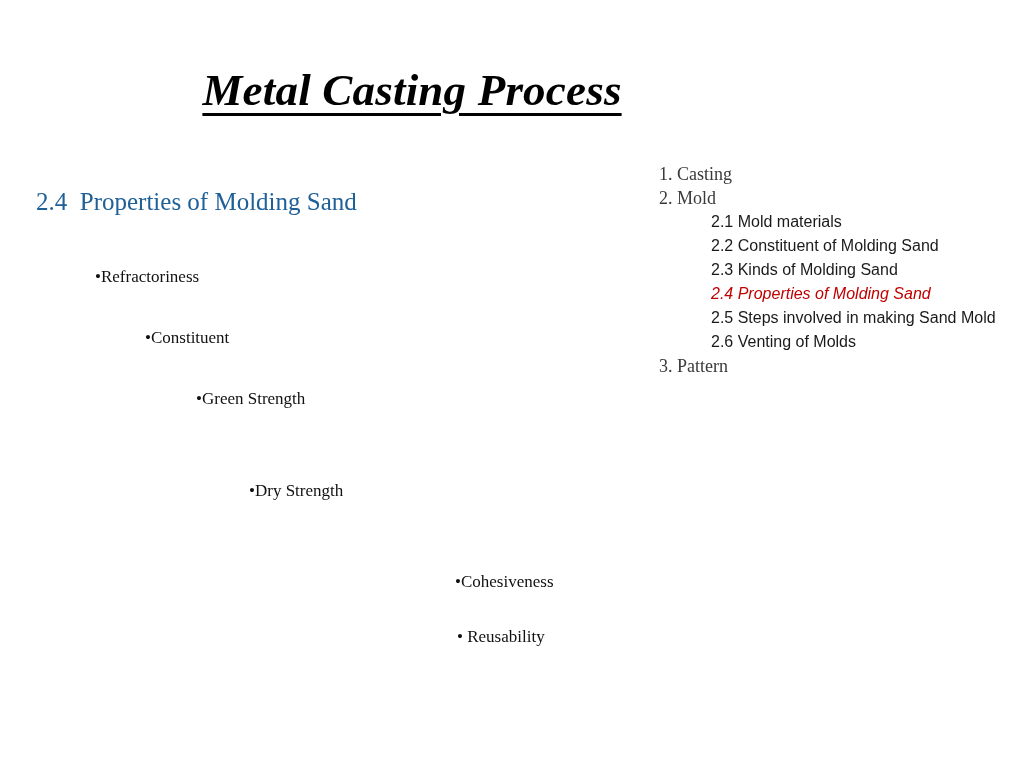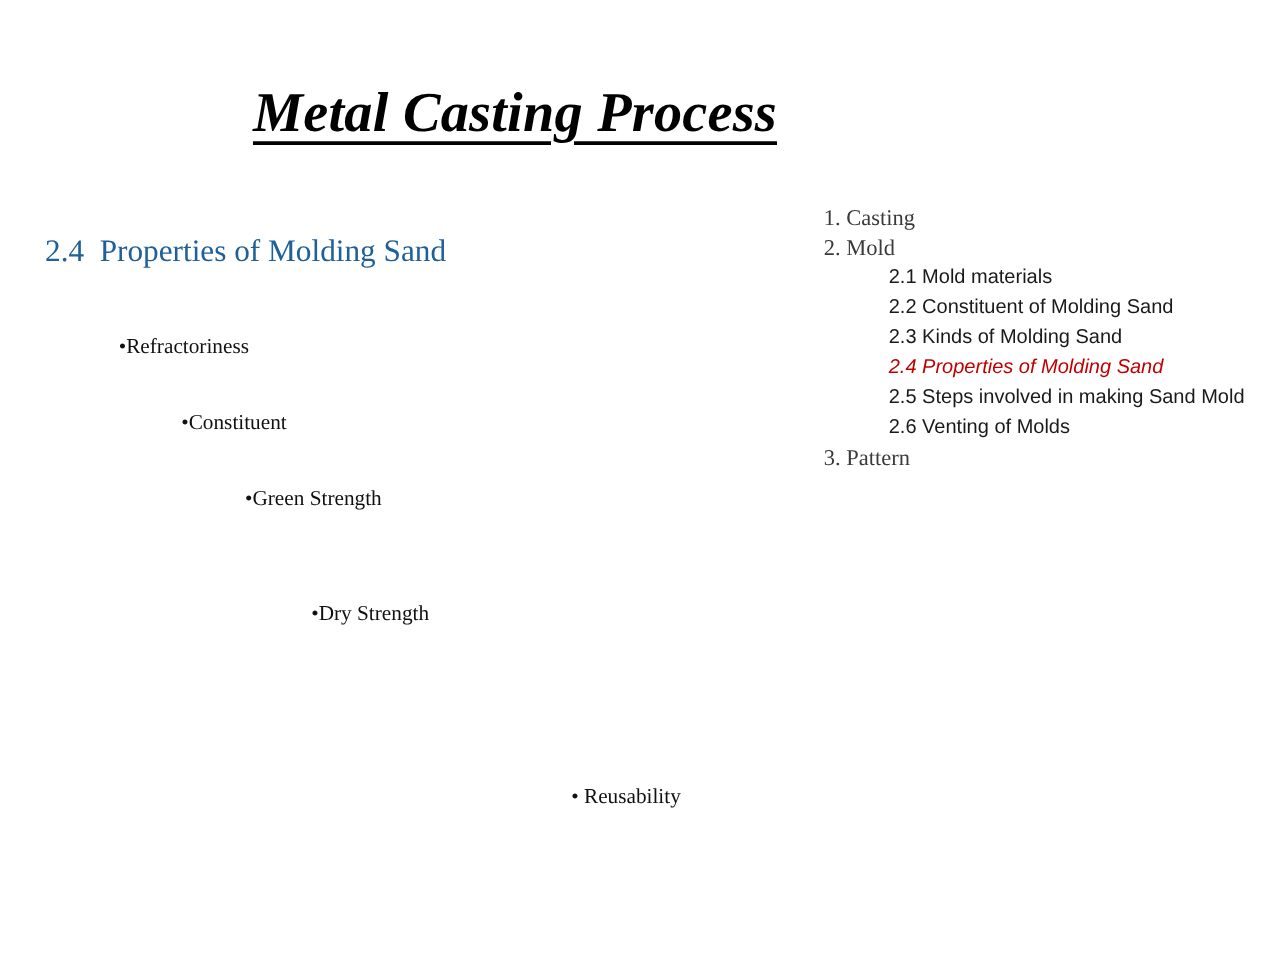--- a/index.html
+++ b/index.html
@@ -111,20 +111,21 @@
     <span class="title-underline">Metal Casting Process</span>
   </div>
 
   <div id="section-heading">2.4  Properties of Molding Sand</div>
 
   <div id="properties-list">
       <div class="property-item" style="left: 95px; top: 0px;"><span>•</span><span>Refractoriness</span></div>
       <div class="property-item" style="left: 145px; top: 61px;"><span>•</span><span>Constituent</span></div>
       <div class="property-item" style="left: 196px; top: 122px;"><span>•</span><span>Green Strength</span></div>
       <div class="property-item" style="left: 249px; top: 183px; margin-top: 31px;"><span>•</span><span>Dry Strength</span></div>
+      <div class="property-item" style="left: 455px; top: 305px;"><span>•</span><span>Cohesiveness</span></div>
       <div class="property-item" style="left: 457px; top: 360px;"><span>• </span><span>Reusability</span></div>
     </div>
 
   <div id="outline-panel">
       <div class="outline-row level-1">1. Casting</div>
       <div class="outline-row level-1">2. Mold</div>
       <div class="outline-row level-2">2.1 Mold materials</div>
       <div class="outline-row level-2">2.2 Constituent of Molding Sand</div>
       <div class="outline-row level-2">2.3 Kinds of Molding Sand</div>
       <div class="outline-row level-2 current">2.4 Properties of Molding Sand</div>

